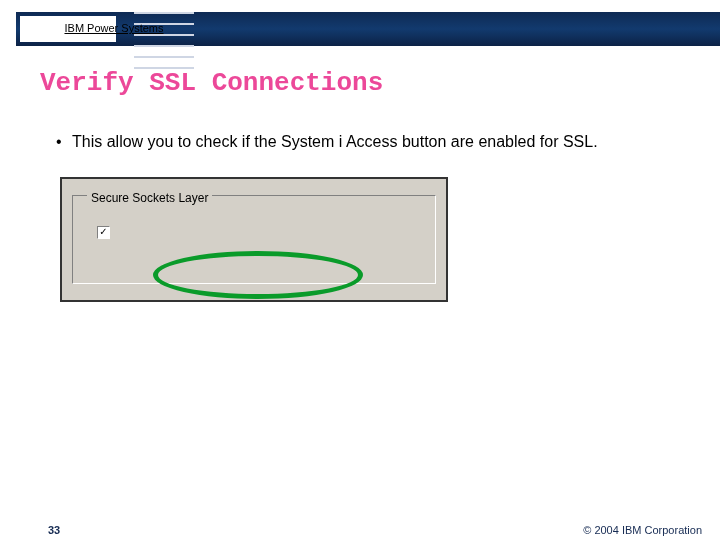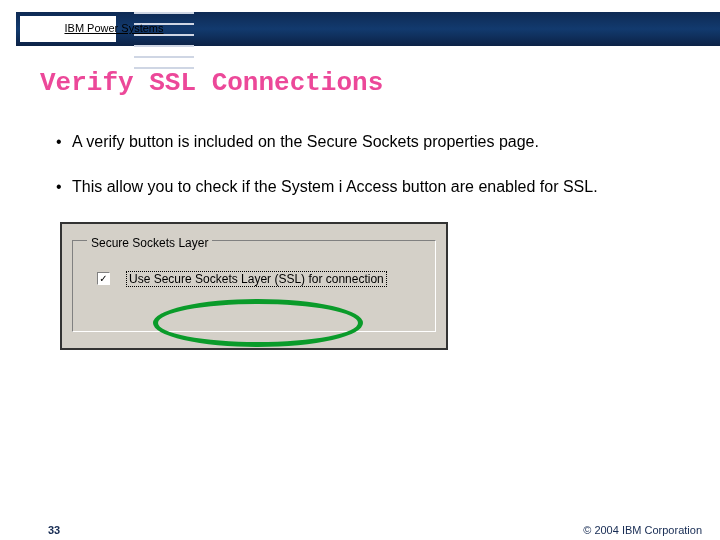--- a/index.html
+++ b/index.html
@@ -114,32 +114,30 @@
         <div class="bar s"></div>
         <div class="bar s"></div>
       <div class="bar s"></div>
         <div class="bar s"></div>
     </div>
   </div>
 
   <h1 class="title">Verify SSL Connections</h1>
 
   <div class="body">
-    <div class="bullet">A verify button is included on the Secure Sockets properties page.</div>
     <div class="bullet">This allow you to check if the System i Access button are enabled for SSL.</div>
 
     <div class="panel-wrap">
       <div class="groupbox">
         <div class="groupbox-legend">Secure Sockets Layer</div>
 
         <div class="chk-row">
           <div class="checkbox">
             <span>✓</span>
           </div>
-          <span class="chk-label">Use Secure Sockets Layer (SSL) for connection</span>
         </div>
 
         <div class="verify-wrap">
           <div class="ring"></div>
         </div>
       </div>
     </div>
   </div>
 
   <div class="footer">

